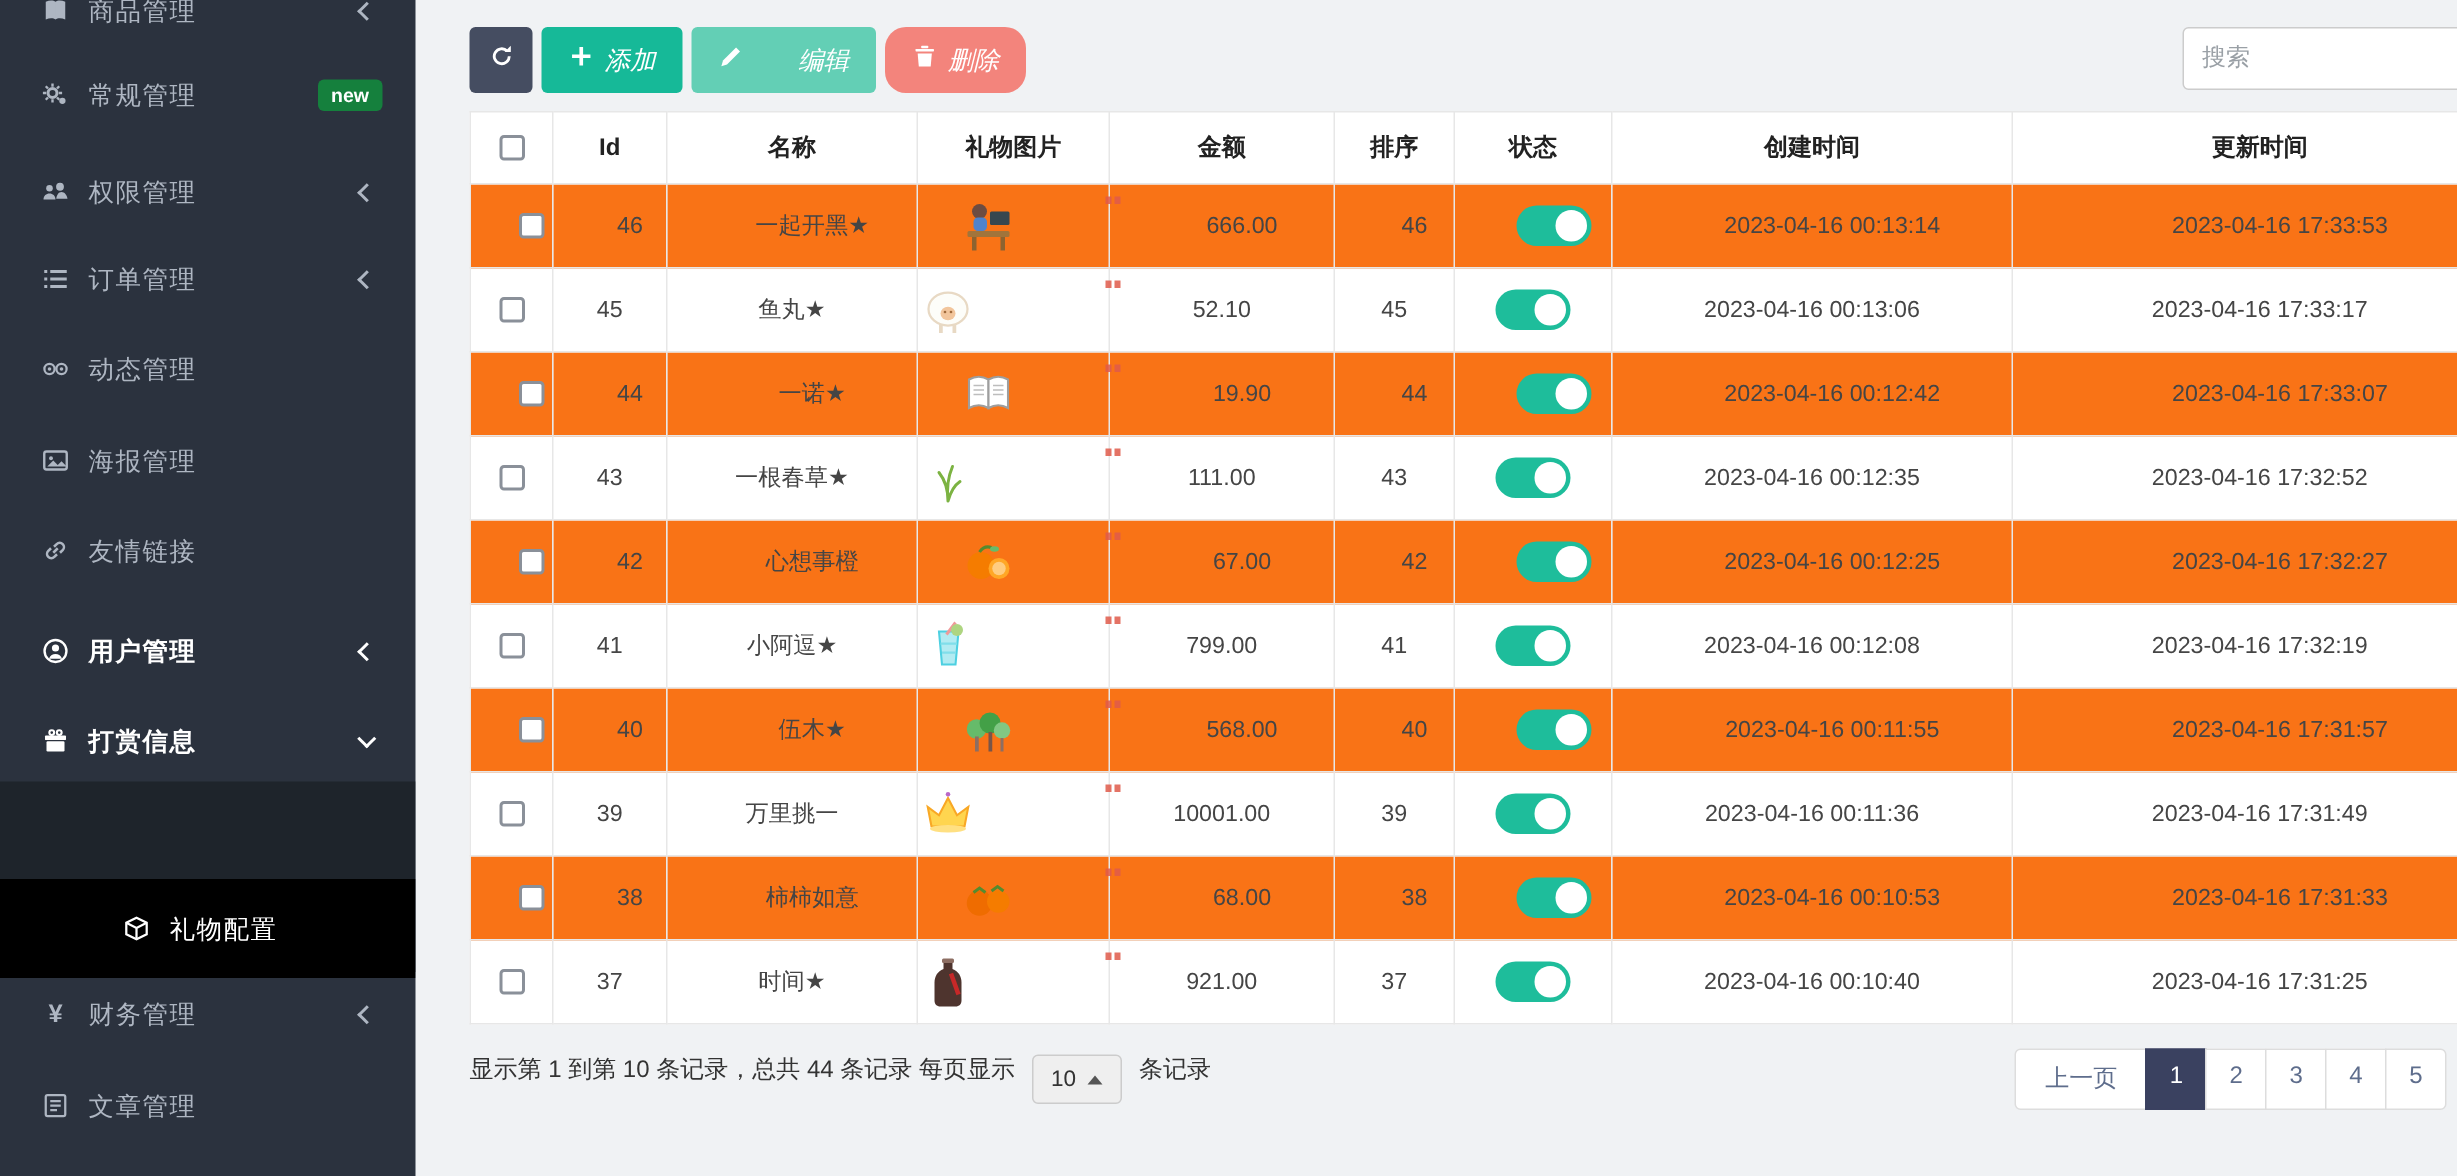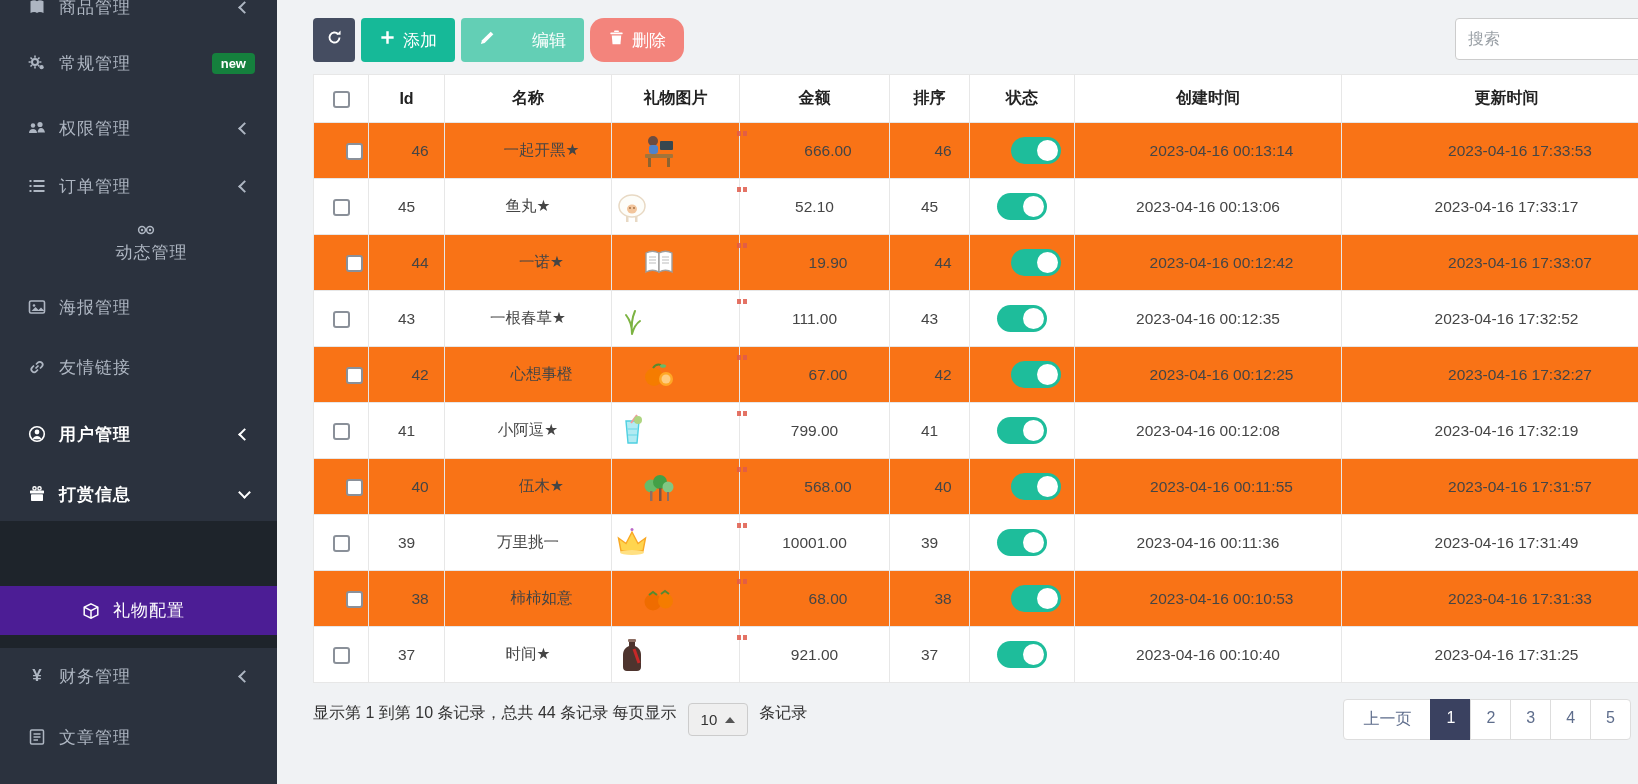--- a/index.html
+++ b/index.html
@@ -7,35 +7,35 @@
   body { display:flex; font-family:"Liberation Sans","DejaVu Sans",sans-serif; background:#f0f2f4; }
 
   
   aside { width:277px; flex:0 0 277px; height:100%; background:#2b323e; position:relative; overflow:hidden; }
   .submenu-bg { position:absolute; left:0; top:521px; width:100%; height:127px; background:#1e242b; }
   ul.side { list-style:none; position:absolute; inset:0; }
   li.side-item { position:absolute; left:0; width:100%; height:54px; display:flex; align-items:center;
                  padding-left:26px; color:#aeb6c2; font-size:17px; cursor:pointer; }
   li.side-item.sub { padding-left:80px; }
   li.side-item.bright { color:#ffffff; font-weight:bold; }
-  li.side-item.active { background:#4c1d95; color:#ffffff; height:49px; }
+  li.side-item.active { background:#000000; color:#ffffff; height:66px; }
   .side-ico { width:22px; height:18px; display:inline-flex; align-items:center; justify-content:center; margin-right:11px; flex:0 0 22px; }
   .side-ico svg { width:18px; height:18px; }
   .glyph { font-size:17px; font-weight:bold; }
   .side-label { flex:1; letter-spacing:1px; }
   .chev { width:9px; height:9px; border-left:2px solid currentColor; border-bottom:2px solid currentColor; margin-right:28px; }
   .chev.left { transform:rotate(45deg); }
   .chev.down { transform:rotate(-45deg); margin-top:-4px; }
   .badge-new { background:#15803d; color:#fff; font-size:13px; font-weight:bold; padding:3px 9px; border-radius:4px; margin-right:22px; }
 
   
   main { flex:1; position:relative; padding:18px 0 0 36px; }
   .toolbar { display:flex; gap:6px; }
   .tbtn { height:44px; border:none; border-radius:4px; color:#fff; font-size:17px; display:inline-flex;
-          align-items:center; justify-content:center; gap:7px; padding:0 18px; cursor:pointer; font-family:inherit; }
+          align-items:center; justify-content:center; gap:7px; padding:0 18px; cursor:pointer; font-family:inherit;font-style:italic; }
   .tbtn svg { width:17px; height:17px; }
   .tbtn.refresh { width:42px; padding:0; background:#454d61; }
   .tbtn.add { background:#16b998; }
   .tbtn.edit { background:#63cfb5;gap:36px; }
   .tbtn.delete { background:#f3847c;border-radius:14px; }
   .search { position:absolute; left:1178px; top:18px; width:255px; height:42px; border:1px solid #ccc; border-radius:4px;
             padding:0 12px; font-size:16px; color:#444; font-family:inherit; background:#fff; }
   .search::placeholder { color:#9aa0a6; }
 
   
@@ -110,21 +110,21 @@
             <rect x="5.5" y="3" width="11" height="2"></rect>
             <rect x="1.5" y="8" width="2" height="2"></rect>
             <rect x="5.5" y="8" width="11" height="2"></rect>
             <rect x="1.5" y="13" width="2" height="2"></rect>
             <rect x="5.5" y="13" width="11" height="2"></rect>
           </svg>
         </span>
         <span class="side-label">订单管理</span>
         <span class="chev left"></span>
       </li>
-      <li class="side-item" style="top: 219px; flex-direction: column;">
+      <li class="side-item" style="top: 219px;">
         <span class="side-ico">
           <svg viewBox="0 0 18 18">
             <circle cx="5" cy="9" r="3.4" fill="none" stroke="currentColor" stroke-width="1.5"></circle>
             <circle cx="13" cy="9" r="3.4" fill="none" stroke="currentColor" stroke-width="1.5"></circle>
             <circle cx="5" cy="9" r="1.2" fill="currentColor"></circle>
             <circle cx="13" cy="9" r="1.2" fill="currentColor"></circle>
           </svg>
         </span>
         <span class="side-label">动态管理</span>
       </li>

